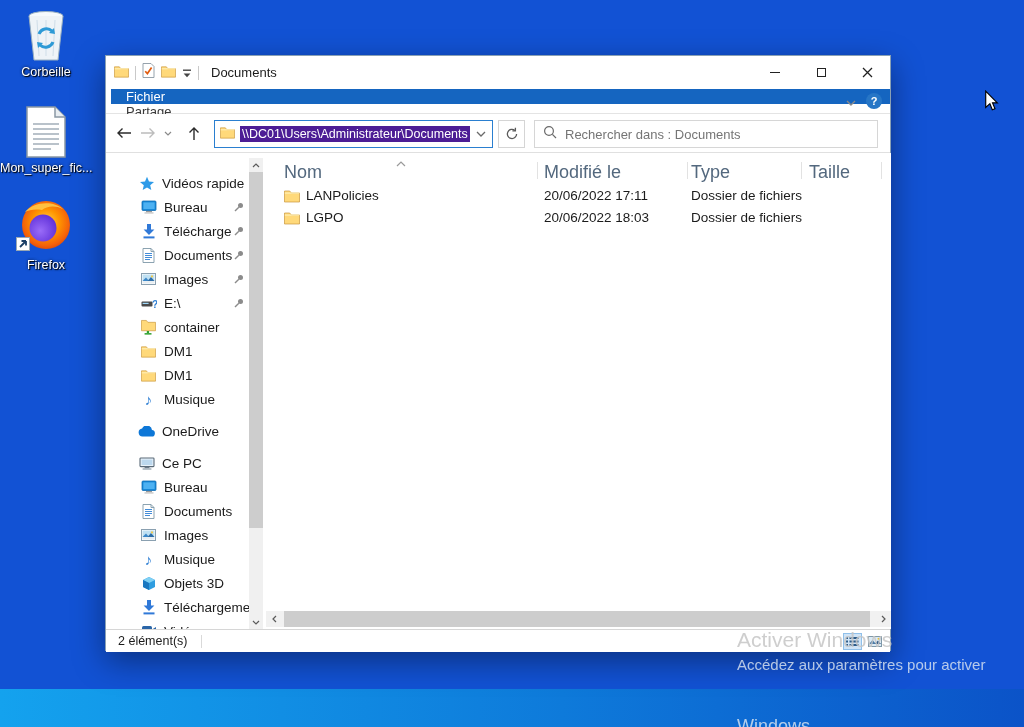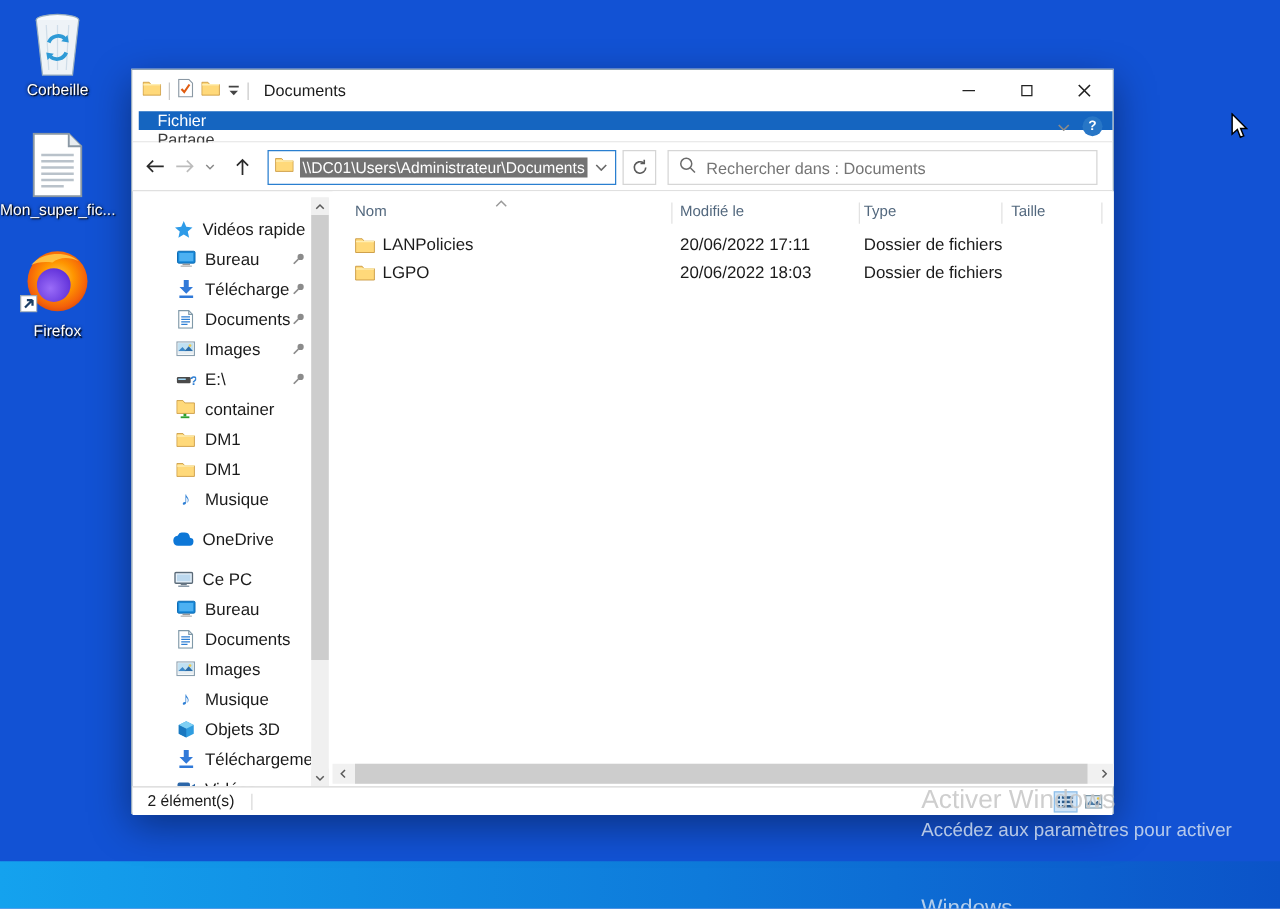--- a/index.html
+++ b/index.html
@@ -35,21 +35,21 @@
   .tab.active { background:#1565c0; color:#fff; }
   .ribbon-right { position:absolute; right:8px; top:36px; display:flex; align-items:center; gap:10px; }
   .help-circle { width:16px; height:16px; border-radius:50%; background:#2776c6; color:#fff;
     font-size:11px; font-weight:bold; display:flex; align-items:center; justify-content:center; }
 
   .addr-row { position:absolute; left:0; top:58px; width:100%; height:39px; background:#fff;
     border-bottom:1px solid #e0e0e0; display:flex; align-items:center; }
   .navbtn { width:24px; height:26px; display:flex; align-items:center; justify-content:center; }
   .addr-box { position:absolute; left:108px; top:6px; width:279px; height:28px; border:1px solid #2a7fd0;
     display:flex; align-items:center; padding-left:5px; background:#fff; }
-  .addr-text { font-size:12.5px; color:#fff; background:#737373; padding:1px 2px; margin-left:5px;
+  .addr-text { font-size:12.5px; color:#fff; background:#4c1d95; padding:1px 2px; margin-left:5px;
     white-space:nowrap; }
   .addr-chev { margin-left:auto; width:22px; display:flex; justify-content:center; }
   .refresh-btn { position:absolute; left:392px; top:6px; width:27px; height:28px; border:1px solid #d5d5d5;
     display:flex; align-items:center; justify-content:center; background:#fff; }
   .search-box { position:absolute; left:428px; top:6px; width:344px; height:28px; border:1px solid #d6d6d6;
     display:flex; align-items:center; padding:0 8px; gap:8px; background:#fff; }
   .search-box input { border:none; outline:none; width:100%; font-size:13px;
     font-family:"Liberation Sans","DejaVu Sans",sans-serif; color:#333; }
   .search-box input::placeholder { color:#757575; opacity:1; }
 
@@ -64,21 +64,21 @@
   .nlabel { margin-left:6px; white-space:nowrap; overflow:hidden; flex:1 1 auto; }
   .pin { flex:none; margin:0 5px 0 2px; }
   .glyph-music { color:#2e7fd4; font-size:15px; line-height:1; }
 
   .nav-scroll { position:absolute; left:143px; top:102px; width:14px; height:471px; background:#f0f0f0; }
   .nav-scroll .thumb { position:absolute; left:0; top:14px; width:14px; height:356px; background:#cdcdcd; }
   .sarrow { position:absolute; left:0; width:14px; height:14px; display:flex; align-items:center; justify-content:center; background:#f0f0f0; }
 
   
   .main { position:absolute; left:160px; top:97px; width:625px; height:476px; background:#fff; }
-  .hdr { position:absolute; top:5px; left:0; width:100%; height:24px; font-size:12px; color:#53687e; }
+  .hdr { position:absolute; top:5px; left:0; width:100%; height:24px; font-size:18px; color:#53687e; }
   .hdr .h { position:absolute; top:4px; }
   .hdiv { position:absolute; top:4px; width:1px; height:17px; background:#e2e2e2; }
   .sort-caret { position:absolute; top:0; left:130px; }
   .frow { position:absolute; left:0; width:100%; height:21px; font-size:13.5px; color:#1b1b1b; }
   .frow span { position:absolute; top:2px; white-space:nowrap; }
   .frow .ficon { position:absolute; left:18px; top:3px; }
 
   .hscroll { position:absolute; left:160px; top:555px; width:625px; height:16px; background:#f1f1f1; }
   .hscroll .thumb { position:absolute; left:18px; top:0; height:16px; width:586px; background:#cdcdcd; }
   .harrow { position:absolute; top:0; width:16px; height:16px; display:flex; align-items:center; justify-content:center; }

